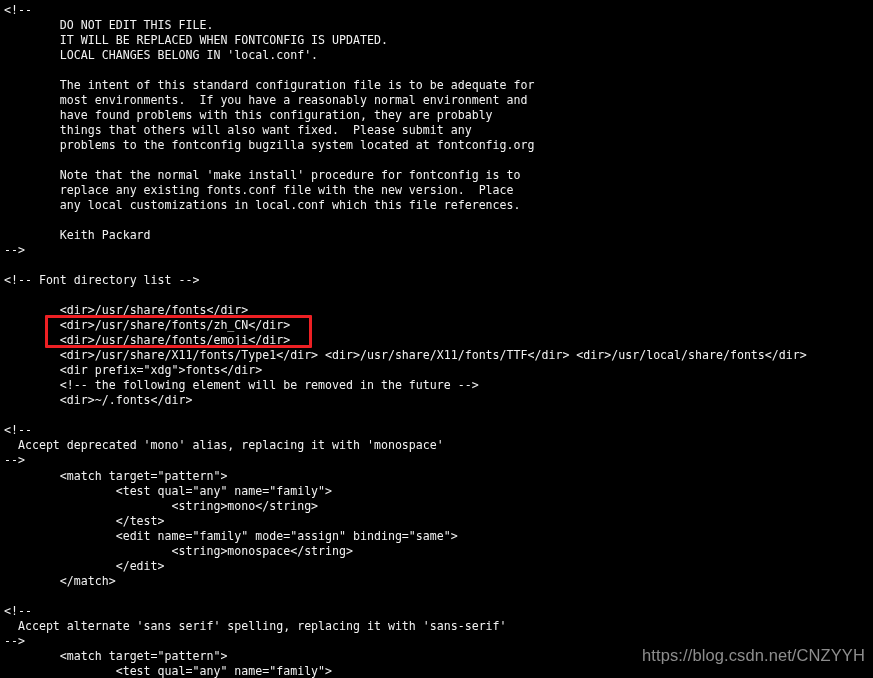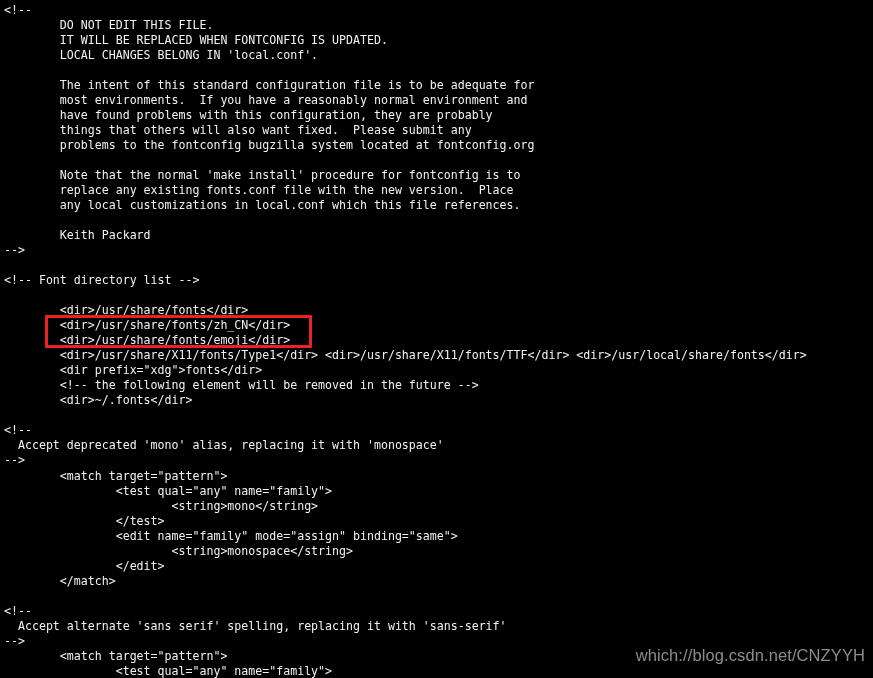--- a/index.html
+++ b/index.html
@@ -73,15 +73,15 @@
 </style>
 </head>
 <body>
 
 <div id="terminal" style="background: rgb(0, 0, 0);">
 
   <pre id="code" style="color: rgb(242, 242, 242);"><span class="row">&nbsp;</span><span class="row">&lt;!--</span><span class="row">        DO NOT EDIT THIS FILE.</span><span class="row">        IT WILL BE REPLACED WHEN FONTCONFIG IS UPDATED.</span><span class="row">        LOCAL CHANGES BELONG IN 'local.conf'.</span><span class="row">&nbsp;</span><span class="row">        The intent of this standard configuration file is to be adequate for</span><span class="row">        most environments.  If you have a reasonably normal environment and</span><span class="row">        have found problems with this configuration, they are probably</span><span class="row">        things that others will also want fixed.  Please submit any</span><span class="row">        problems to the fontconfig bugzilla system located at fontconfig.org</span><span class="row">&nbsp;</span><span class="row">        Note that the normal 'make install' procedure for fontconfig is to</span><span class="row">        replace any existing fonts.conf file with the new version.  Place</span><span class="row">        any local customizations in local.conf which this file references.</span><span class="row">&nbsp;</span><span class="row">        Keith Packard</span><span class="row">--&gt;</span><span class="row">&nbsp;</span><span class="row">&lt;!-- Font directory list --&gt;</span><span class="row">&nbsp;</span><span class="row">        &lt;dir&gt;/usr/share/fonts&lt;/dir&gt;</span><span class="row">        &lt;dir&gt;/usr/share/fonts/zh_CN&lt;/dir&gt;</span><span class="row">        &lt;dir&gt;/usr/share/fonts/emoji&lt;/dir&gt;</span><span class="row">        &lt;dir&gt;/usr/share/X11/fonts/Type1&lt;/dir&gt; &lt;dir&gt;/usr/share/X11/fonts/TTF&lt;/dir&gt; &lt;dir&gt;/usr/local/share/fonts&lt;/dir&gt;</span><span class="row">        &lt;dir prefix="xdg"&gt;fonts&lt;/dir&gt;</span><span class="row">        &lt;!-- the following element will be removed in the future --&gt;</span><span class="row">        &lt;dir&gt;~/.fonts&lt;/dir&gt;</span><span class="row">&nbsp;</span><span class="row">&lt;!--</span><span class="row">  Accept deprecated 'mono' alias, replacing it with 'monospace'</span><span class="row">--&gt;</span><span class="row">        &lt;match target="pattern"&gt;</span><span class="row">                &lt;test qual="any" name="family"&gt;</span><span class="row">                        &lt;string&gt;mono&lt;/string&gt;</span><span class="row">                &lt;/test&gt;</span><span class="row">                &lt;edit name="family" mode="assign" binding="same"&gt;</span><span class="row">                        &lt;string&gt;monospace&lt;/string&gt;</span><span class="row">                &lt;/edit&gt;</span><span class="row">        &lt;/match&gt;</span><span class="row">&nbsp;</span><span class="row">&lt;!--</span><span class="row">  Accept alternate 'sans serif' spelling, replacing it with 'sans-serif'</span><span class="row">--&gt;</span><span class="row">        &lt;match target="pattern"&gt;</span><span class="row">                &lt;test qual="any" name="family"&gt;</span></pre>
 
   <div id="highlight-box" style="border-color: rgb(237, 32, 36);"></div>
 
-  <div id="watermark" style="color: rgb(141, 141, 141);">which://blog.csdn.net/CNZYYH</div>
+  <div id="watermark" style="color: rgb(141, 141, 141);">https://blog.csdn.net/CNZYYH</div>
 
 </div>
 
 </body></html>

